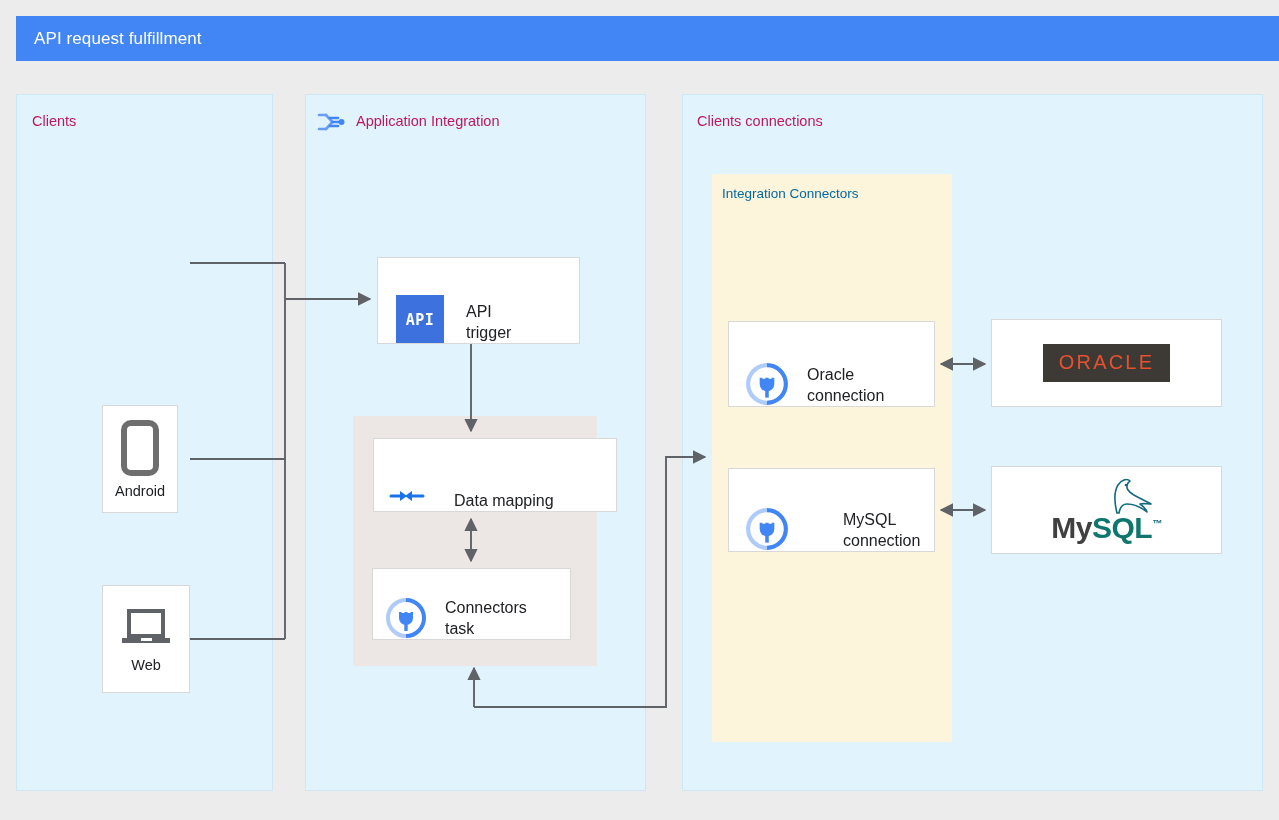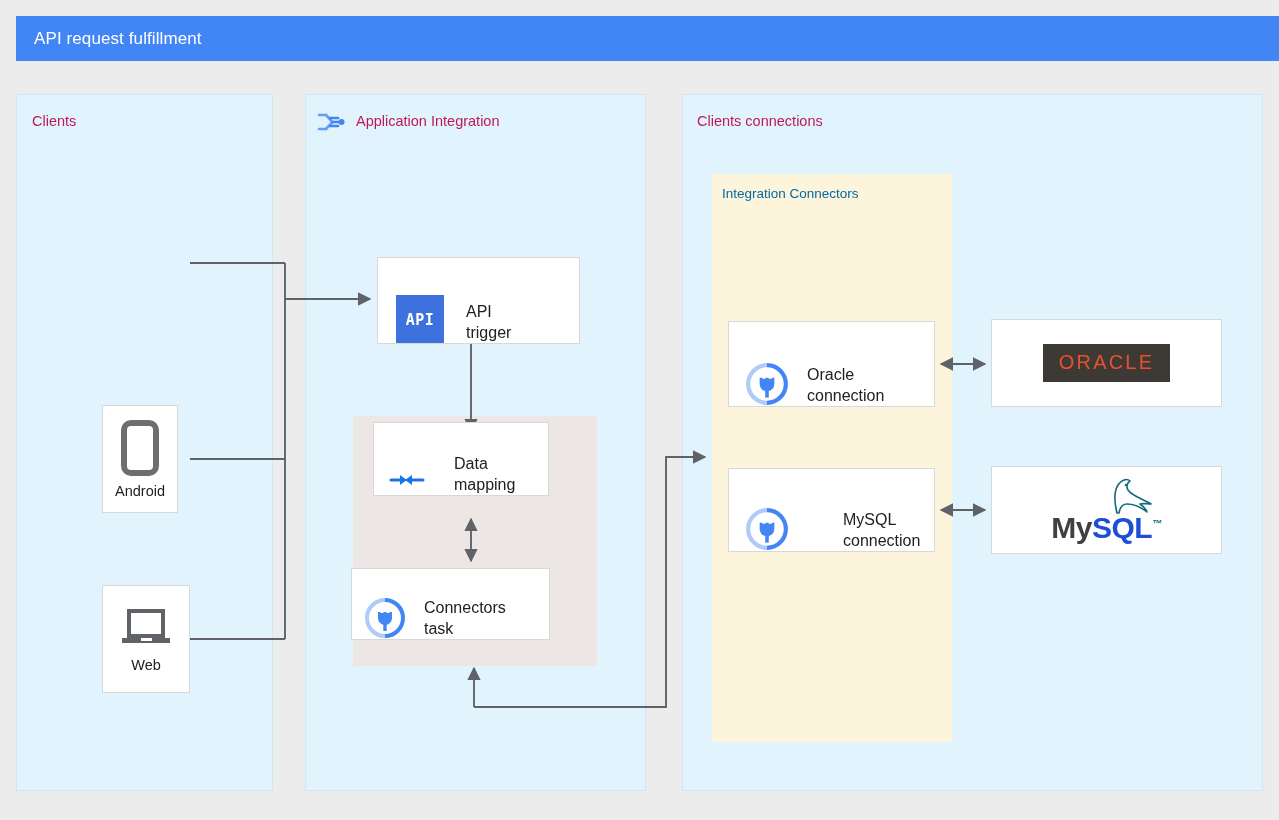--- a/index.html
+++ b/index.html
@@ -105,22 +105,22 @@
   }
   .device-card .device-label {
     font-size: 14.5px; color: #202124; margin-top: 7px;
   }
   #card-ios     { left: 102px; top: 209px; width: 88px; height: 108px; }
   #card-android { left: 102px; top: 405px; width: 76px; height: 108px; }
   #card-web     { left: 102px; top: 585px; width: 88px; height: 108px; }
 
   
   #card-api-trigger   { left: 377px; top: 257px; width: 203px; height: 87px; }
-  #card-data-mapping  { left: 373px; top: 422px; width: 176px; height: 74px; }
-  #card-connectors-task { left: 351px; top: 568px; width: 199px; height: 72px; }
+  #card-data-mapping  { left: 373px; top: 438px; width: 244px; height: 74px; }
+  #card-connectors-task { left: 372px; top: 568px; width: 199px; height: 72px; }
   #card-oracle-conn   { left: 728px; top: 321px; width: 207px; height: 86px; }
   #card-mysql-conn    { left: 728px; top: 468px; width: 207px; height: 84px; gap: 36px; }
   #card-oracle-logo   { left: 991px; top: 319px; width: 231px; height: 88px; }
   #card-mysql-logo    { left: 991px; top: 466px; width: 231px; height: 88px; }
 
   .card-icon-slot {
     flex: 0 0 auto;
     display: flex; align-items: center; justify-content: center;
   }
   #card-api-trigger .card-icon-slot { width: 48px; height: 48px; margin-left: 18px; }
@@ -147,21 +147,21 @@
   }
   #mysql-mark {
     position: relative;
     display: flex; flex-direction: column; align-items: center;
   }
   #mysql-wordmark {
     font-size: 30px; font-weight: bold; letter-spacing: -0.5px;
     line-height: 1;
   }
   #mysql-wordmark .my  { color: #404040; }
-  #mysql-wordmark .sql { color: #1d4ed8; }
+  #mysql-wordmark .sql { color: #0f766e; }
   #mysql-wordmark .tm  { color: #13697e; font-size: 10px; vertical-align: super; }
 
   
   #wires {
     position: absolute; left: 0; top: 0;
     width: 1279px; height: 820px;
     pointer-events: none;
   }
 </style>
 </head>

